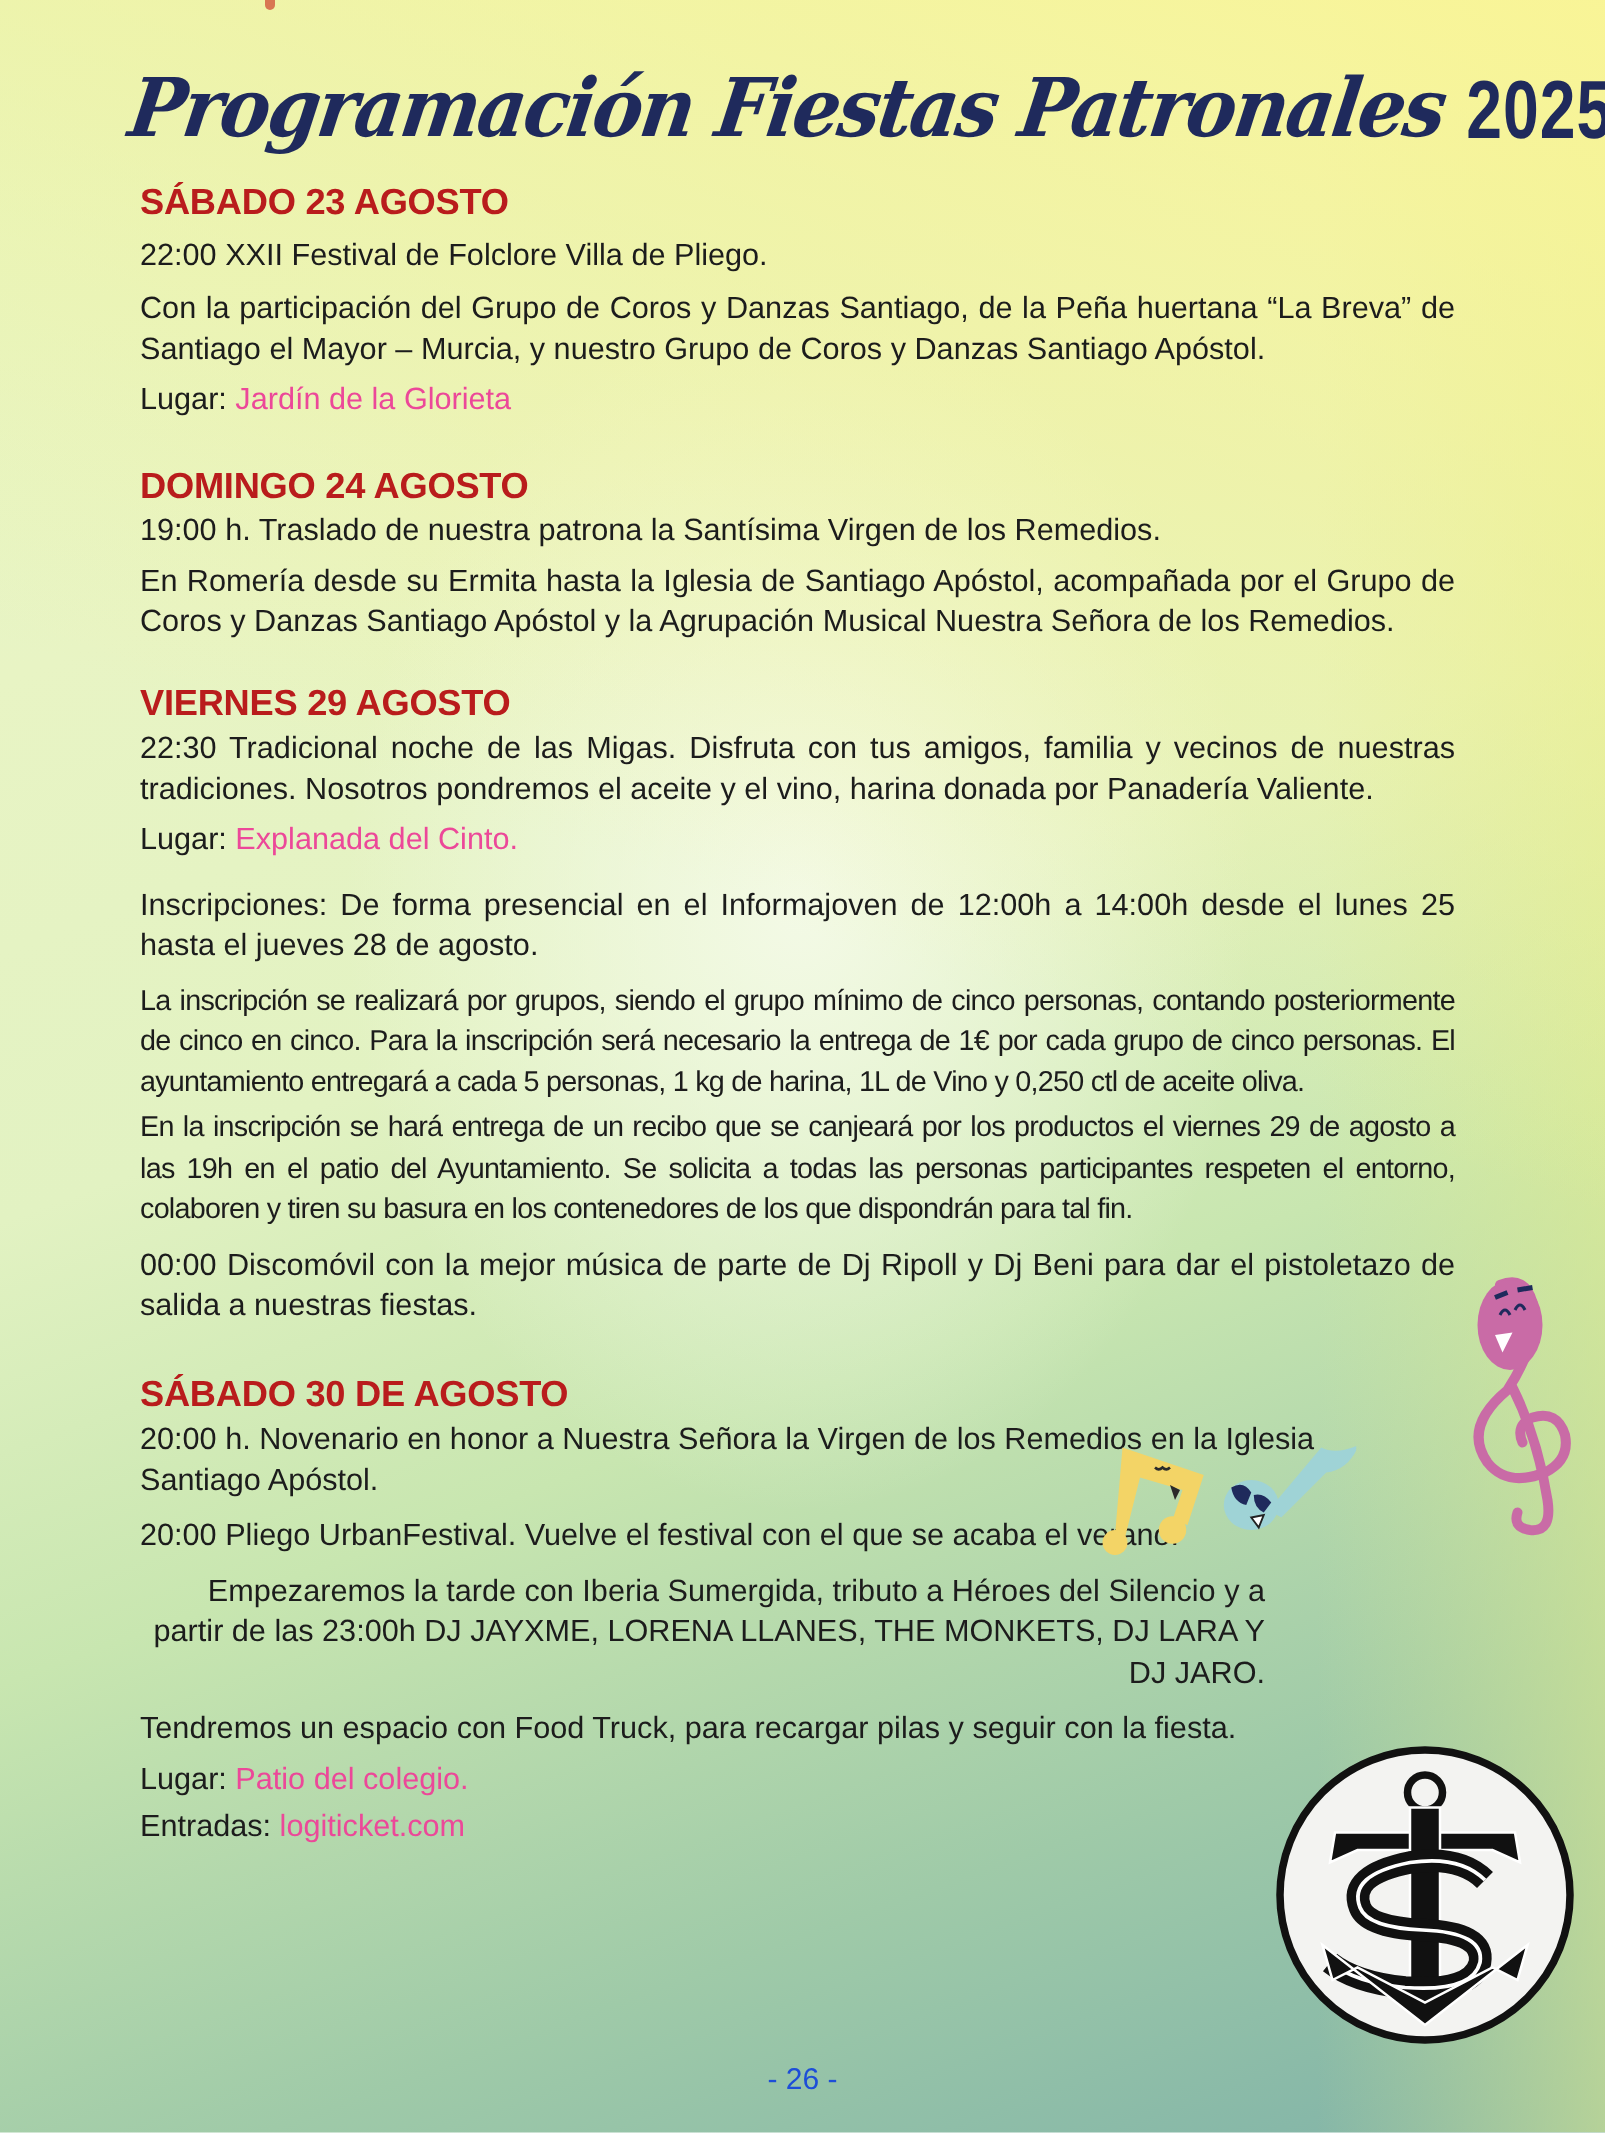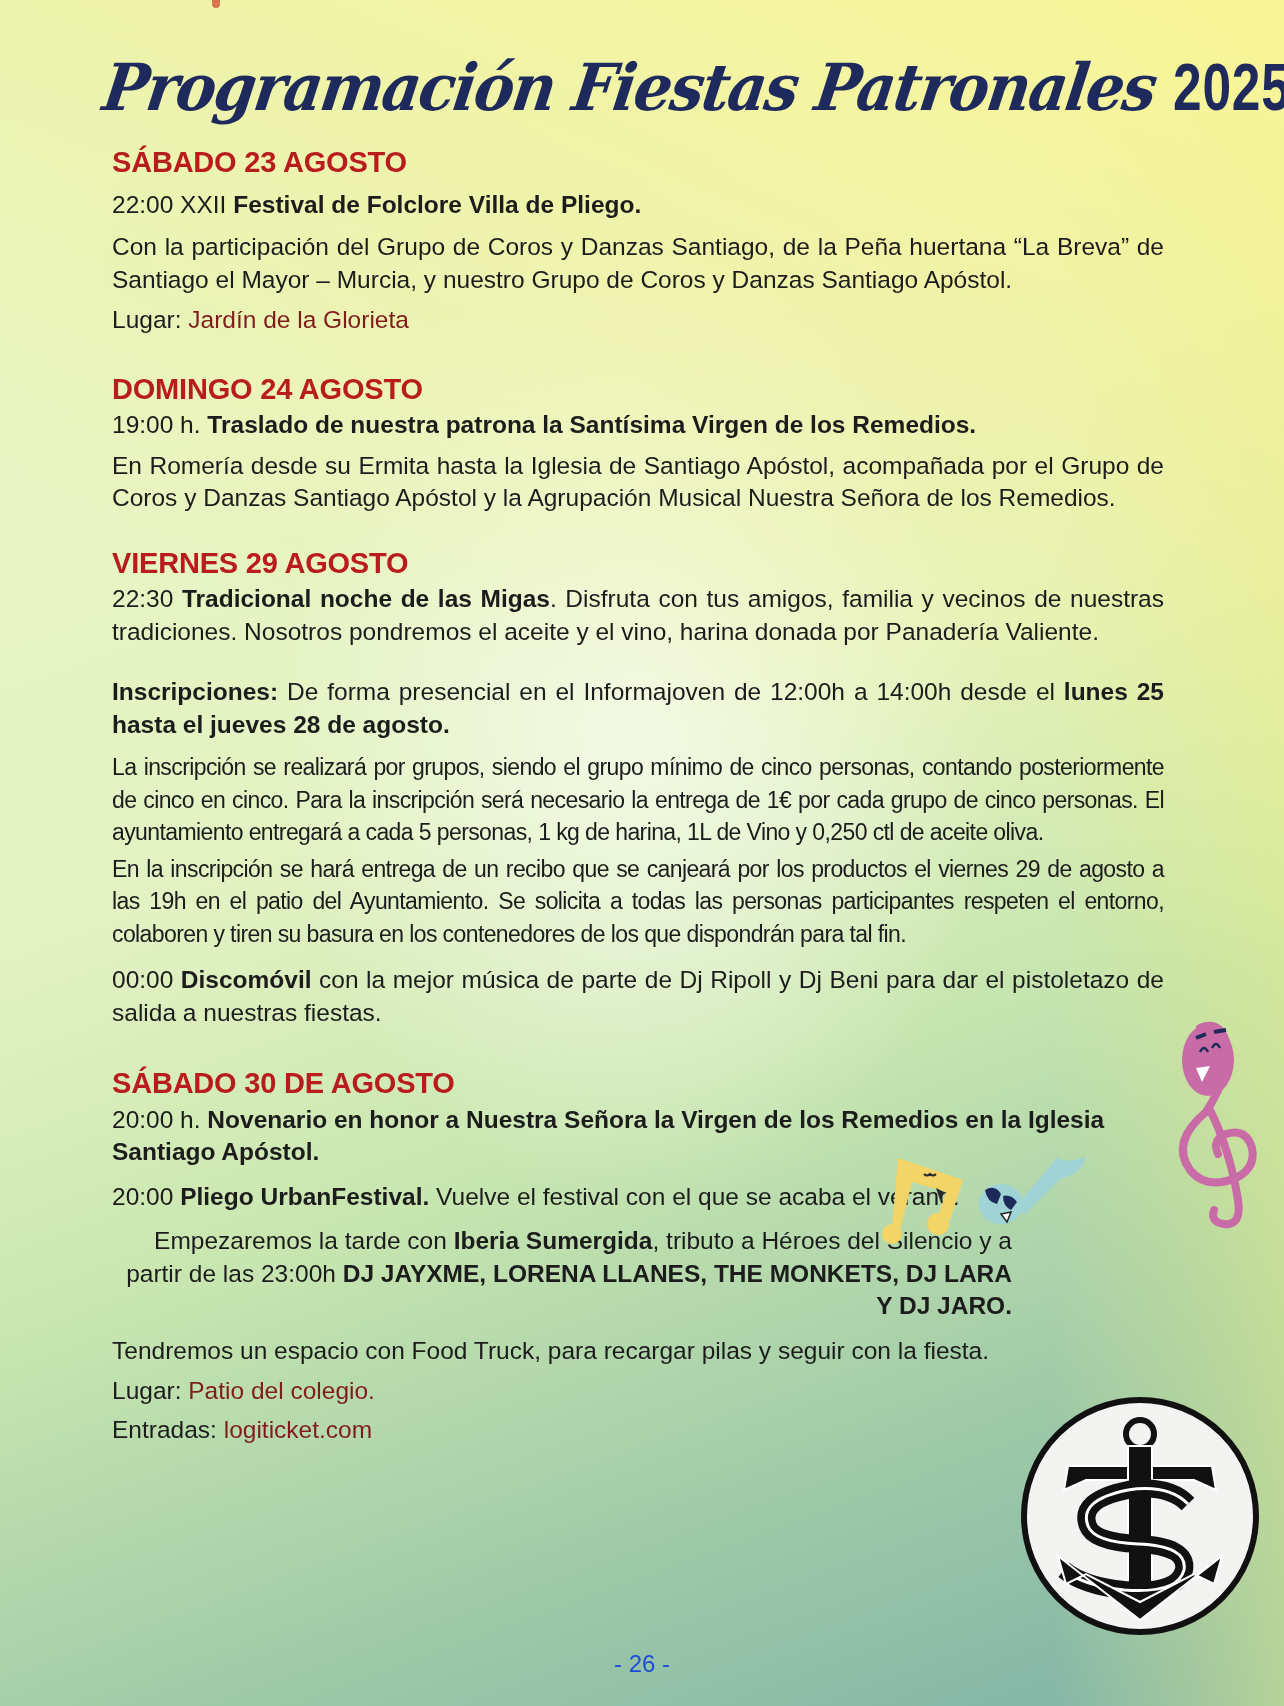--- a/index.html
+++ b/index.html
@@ -28,22 +28,22 @@
   }
   .title-year {
     font-family:"Liberation Sans", sans-serif; font-weight:bold; font-size:66px;
     color:#1f2a5c; margin-left:18px; transform: scaleX(0.78); transform-origin:left center; letter-spacing:1px;
   }
   .content { position:absolute; left:112px; top:146px; width:1052px; font-size:24.5px; line-height:32.5px; }
   .day-h {
     font-weight:bold; color:#b91c1c; font-size:29px; letter-spacing:-0.2px; margin:0 0 10px 0;
   }
   p { margin:0 0 8px 0; text-align:justify; }
-  .b { font-weight:bold; }
-  .link { color:#7f1d1d; }
+  .b { font-weight:normal; }
+  .link { color:#ec4899; }
   .small { font-size:23px; line-height:32.5px; letter-spacing:-0.6px; transform-origin:left; }
   .narrow { width:900px; }
   .gap-lg { height:30px; }
   .pagenum { position:absolute; left:0; width:1284px; top:1650px; text-align:center; font-size:24px; color:#1d4ed8; }
   .deco { position:absolute; }
 </style>
 </head>
 <body>
 
 <div class="yellow-wash"></div>
@@ -76,20 +76,23 @@
     </p>
     <p style="margin-bottom:0">En Romería desde su Ermita hasta la Iglesia de Santiago Apóstol, acompañada por el Grupo de Coros y Danzas Santiago Apóstol y la Agrupación Musical Nuestra Señora de los Remedios.</p>
   </section>
 
   <div style="height:32px"></div>
 
   <section>
     <div class="day-h" style="margin-bottom:4px">VIERNES 29 AGOSTO</div>
     <p>
       <span>22:30 </span><span class="b">Tradicional noche de las Migas</span><span>. Disfruta con tus amigos, familia y vecinos de nuestras tradiciones. Nosotros pondremos el aceite y el vino, harina donada por Panadería Valiente.</span>
+    </p>
+    <p style="margin-bottom:0">
+      <span>Lugar: </span><span class="link">Explanada del Cinto.</span>
     </p>
 
     <div style="height:20px"></div>
 
     <p style="margin-bottom:10px">
       <span class="b">Inscripciones:</span><span> De forma presencial en el Informajoven de 12:00h a 14:00h desde el </span><span class="b">lunes 25 hasta el jueves 28 de agosto.</span>
     </p>
     <p class="small" style="margin-bottom:4px">La inscripción se realizará por grupos, siendo el grupo mínimo de cinco personas, contando posteriormente de cinco en cinco. Para la inscripción será necesario la entrega de 1€ por cada grupo de cinco personas. El ayuntamiento entregará a cada 5 personas, 1 kg de harina, 1L de Vino y 0,250 ctl de aceite oliva.</p>
     <p class="small" style="margin-bottom:0">En la inscripción se hará entrega de un recibo que se canjeará por los productos el viernes 29 de agosto a las 19h en el patio del Ayuntamiento. Se solicita a todas las personas participantes respeten el entorno, colaboren y tiren su basura en los contenedores de los que dispondrán para tal fin.</p>
 

